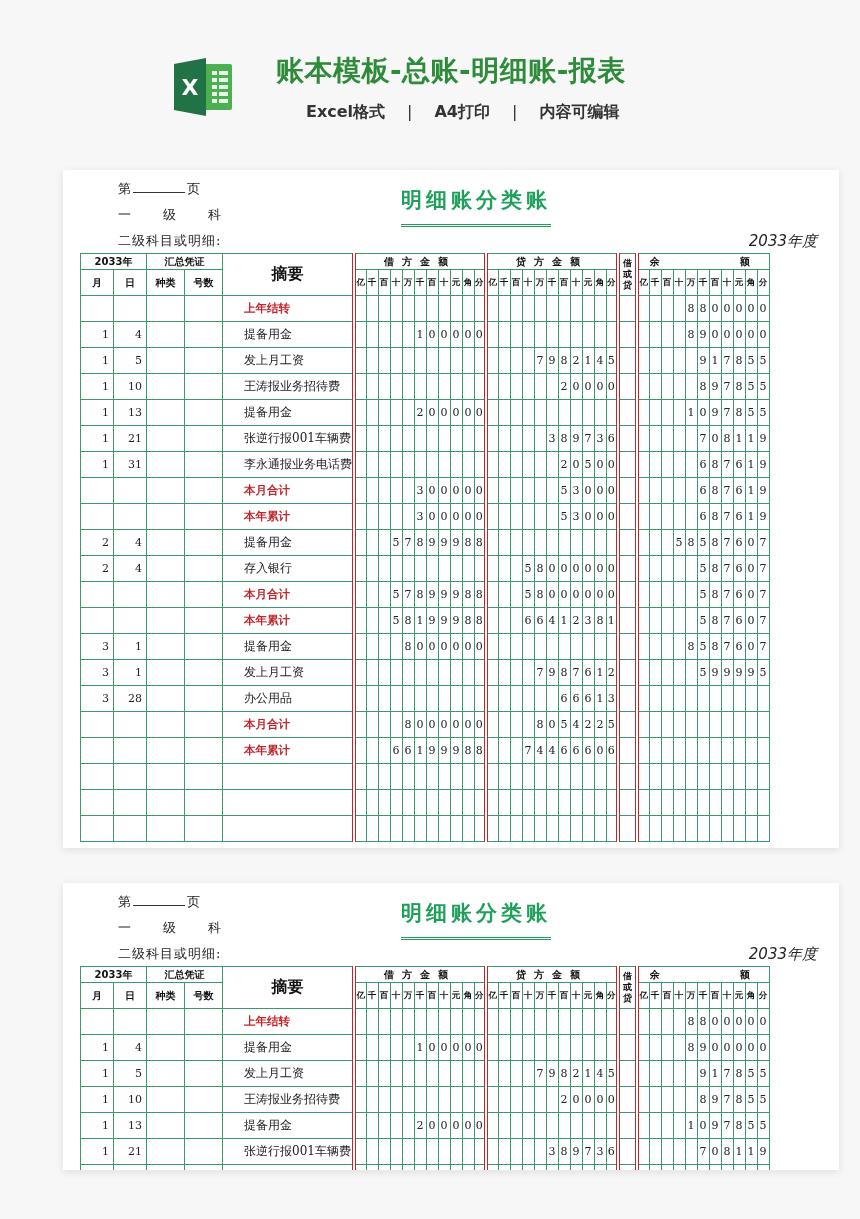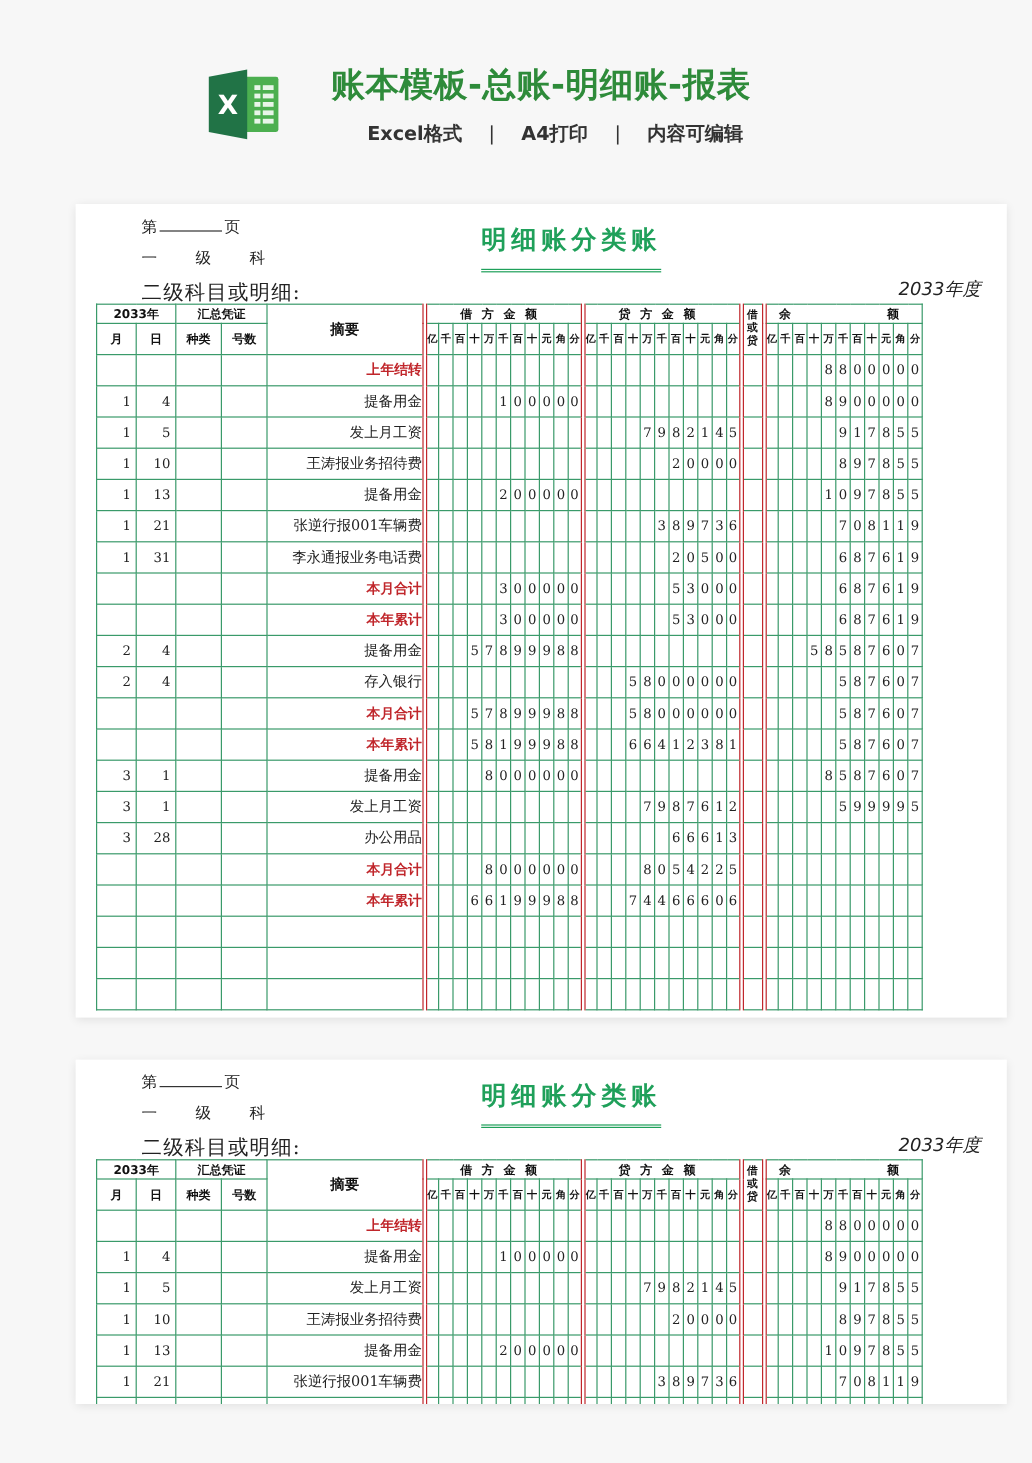--- a/index.html
+++ b/index.html
@@ -15,37 +15,37 @@
 
   
   .sheet { position: absolute; left: 63px; width: 776px; background: #fff; box-shadow: 0 2px 8px rgba(0,0,0,0.10); overflow: hidden; }
   .sheet.s1 { top: 170px; height: 678px; }
   .sheet.s2 { top: 883px; height: 287px; }
 
   .meta-page { position: absolute; left: 55px; top: 10px; font-size: 13px; }
   .meta-page .blank { display: inline-block; width: 52px; border-bottom: 1px solid #333; height: 12px; vertical-align: baseline; margin: 0 2px; }
   .meta-l1 { position: absolute; left: 55px; top: 36px; font-size: 13px; word-spacing: 0; text-align: right; }
   .meta-l1 span { margin-right: 32px; }
-  .meta-l2 { position: absolute; left: 55px; top: 62px; font-size: 17px; letter-spacing: 1px; }
+  .meta-l2 { position: absolute; left: 55px; top: 62px; font-size: 13px; letter-spacing: 1px; }
   .sheet-title { position: absolute; left: 290px; top: 18px; font-family: Liberation Serif, serif; font-weight: bold; font-size: 21px; color: #1fa05a; letter-spacing: 4px; border-bottom: 3px double #1fa05a; line-height: 24px; padding-bottom: 12px; margin-left: 48px; }
   .year-label { position: absolute; right: 22px; top: 62px; font-family: "DejaVu Sans", sans-serif; font-size: 15px; color: #222; font-style: italic; }
 
   
   .ledger { position: absolute; left: 17px; top: 83px; border-collapse: collapse; table-layout: fixed; }
   .ledger td, .ledger th { border: 1.5px solid #3a9a6a; padding: 0; text-align: center; vertical-align: middle; font-weight: normal; overflow: hidden; white-space: nowrap; }
   .ledger th { font-family: "DejaVu Sans", sans-serif; font-weight: bold; font-size: 10px; color: #111; }
   .ledger .hdr-top th { height: 16px; }
   .ledger .hdr-sub th { height: 26px; }
-  .ledger th.zhaiyao { font-size: 12px; font-family: "DejaVu Serif", serif; font-weight: bold; }
+  .ledger th.zhaiyao { font-size: 16px; font-family: "DejaVu Serif", serif; font-weight: bold; }
   .ledger th.dig { font-size: 8.5px; font-family: "DejaVu Serif", serif; font-weight: bold; }
   .ledger th.jdc { font-size: 9px; line-height: 11px; white-space: normal; font-family: "DejaVu Serif", serif; }
   .ledger th.grp { letter-spacing: 8px; font-family: "DejaVu Serif", serif; }
   .ledger td { height: 26px; font-size: 11px; }
   .ledger td.num { text-align: right; padding-right: 4px; }
-  .ledger td.desc { text-align: right; padding-left: 8px; font-size: 12px; }
+  .ledger td.desc { text-align: left; padding-left: 21px; font-size: 12px; }
   .ledger td.desc.red { color: #c0262b; font-weight: bold; font-family: "DejaVu Sans", sans-serif; font-size: 11.5px; }
   .ledger td.d { font-size: 11px; }
   .ledger .rr { border-right: 4px double #c0262b !important; }
 
   .col-m { width: 33px; } .col-d { width: 33px; } .col-k { width: 38px; } .col-n { width: 38px; }
   .col-z { width: 131px; } .col-g { width: 12px; } .col-j { width: 19px; }
 </style>
 </head>
 <body>
 

